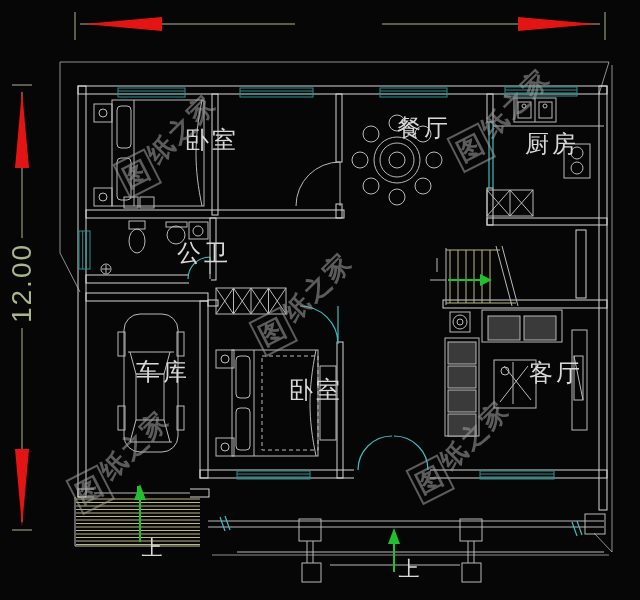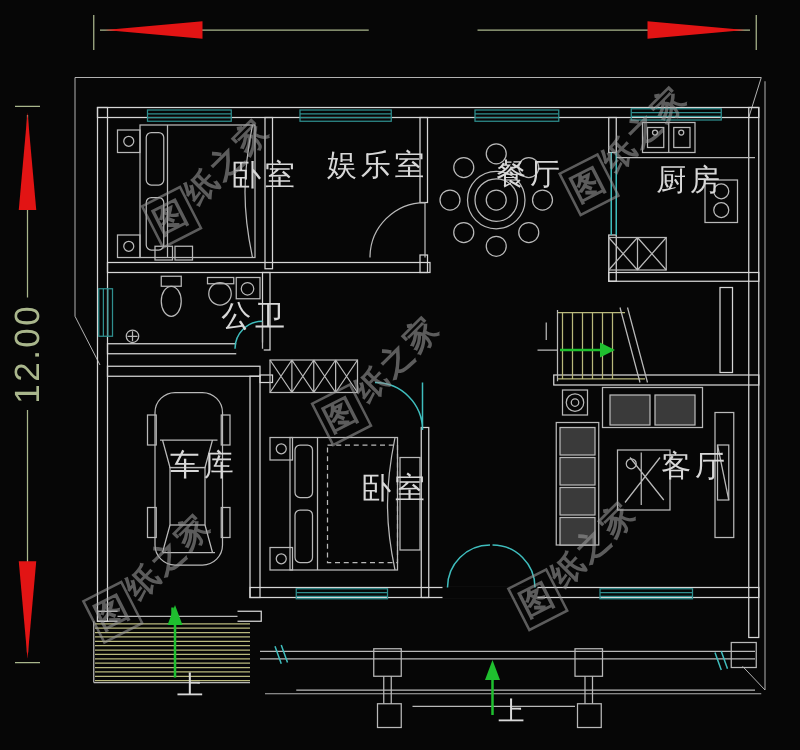--- a/index.html
+++ b/index.html
@@ -277,22 +277,21 @@
   </g>
   <g>
     <polygon class="s-red" points="84,24 162,17 162,31"></polygon>
     <polygon class="s-red" points="596,24 518,17 518,31"></polygon>
     <polygon class="s-red" points="22,90 15,168 29,168"></polygon>
     <polygon class="s-red" points="22,527 15,449 29,449"></polygon>
   </g>
 </svg>
 
 <div class="lbl" style="left:212px;top:140px">卧室</div>
-<div class="lbl" style="left:302px;top:132px">娱乐室</div>
-<div class="lbl" style="left:424px;top:139px">餐厅</div>
+<div class="lbl" style="left:424px;top:128px">餐厅</div>
 <div class="lbl" style="left:552px;top:144px">厨房</div>
 <div class="lbl" style="left:204px;top:253px">公卫</div>
 <div class="lbl" style="left:163px;top:372px">车库</div>
 <div class="lbl" style="left:316px;top:390px">卧室</div>
 <div class="lbl" style="left:556px;top:373px">客厅</div>
 
 <div class="up" style="left:152px;top:548px">上</div>
 <div class="up" style="left:409px;top:569px">上</div>
 
 <div class="dim dim-left" style="left:22px;top:283px">12.00</div>

